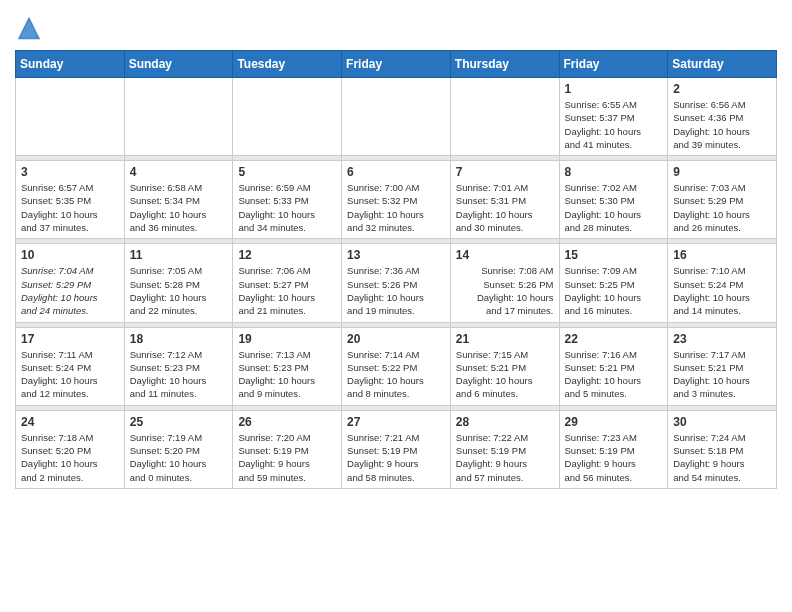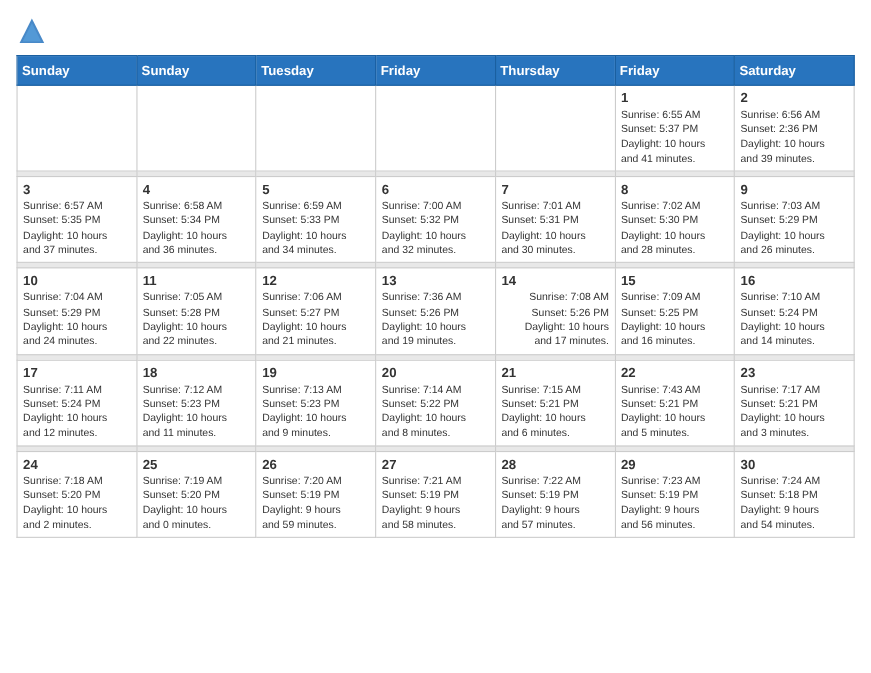--- a/index.html
+++ b/index.html
@@ -147,21 +147,21 @@
           <td>
             <span class="day-number">1</span>
             <div class="day-info" style="white-space: pre-line;">Sunrise: 6:55 AM
 Sunset: 5:37 PM
 Daylight: 10 hours
 and 41 minutes.</div>
           </td>
           <td>
             <span class="day-number">2</span>
             <div class="day-info" style="white-space: pre-line;">Sunrise: 6:56 AM
-Sunset: 2:36 PM
+Sunset: 4:36 PM
 Daylight: 10 hours
 and 39 minutes.</div>
           </td>
         </tr>
         <tr class="row-separator">
           <td></td>
           <td></td>
           <td></td>
           <td></td>
           <td></td>
@@ -224,21 +224,21 @@
           <td></td>
           <td></td>
           <td></td>
           <td></td>
           <td></td>
           <td></td>
         </tr>
         <tr>
           <td>
             <span class="day-number">10</span>
-            <div class="day-info" style="white-space: pre-line;">Sunrise: 7:04 AM
+            <div class="day-info" style="white-space: pre-line; font-style: italic;">Sunrise: 7:04 AM
 Sunset: 5:29 PM
 Daylight: 10 hours
 and 24 minutes.</div>
           </td>
           <td>
             <span class="day-number">11</span>
             <div class="day-info" style="white-space: pre-line;">Sunrise: 7:05 AM
 Sunset: 5:28 PM
 Daylight: 10 hours
 and 22 minutes.</div>
@@ -319,21 +319,21 @@
           </td>
           <td>
             <span class="day-number">21</span>
             <div class="day-info" style="white-space: pre-line;">Sunrise: 7:15 AM
 Sunset: 5:21 PM
 Daylight: 10 hours
 and 6 minutes.</div>
           </td>
           <td>
             <span class="day-number">22</span>
-            <div class="day-info" style="white-space: pre-line;">Sunrise: 7:43 AM
+            <div class="day-info" style="white-space: pre-line;">Sunrise: 7:16 AM
 Sunset: 5:21 PM
 Daylight: 10 hours
 and 5 minutes.</div>
           </td>
           <td>
             <span class="day-number">23</span>
             <div class="day-info" style="white-space: pre-line;">Sunrise: 7:17 AM
 Sunset: 5:21 PM
 Daylight: 10 hours
 and 3 minutes.</div>

